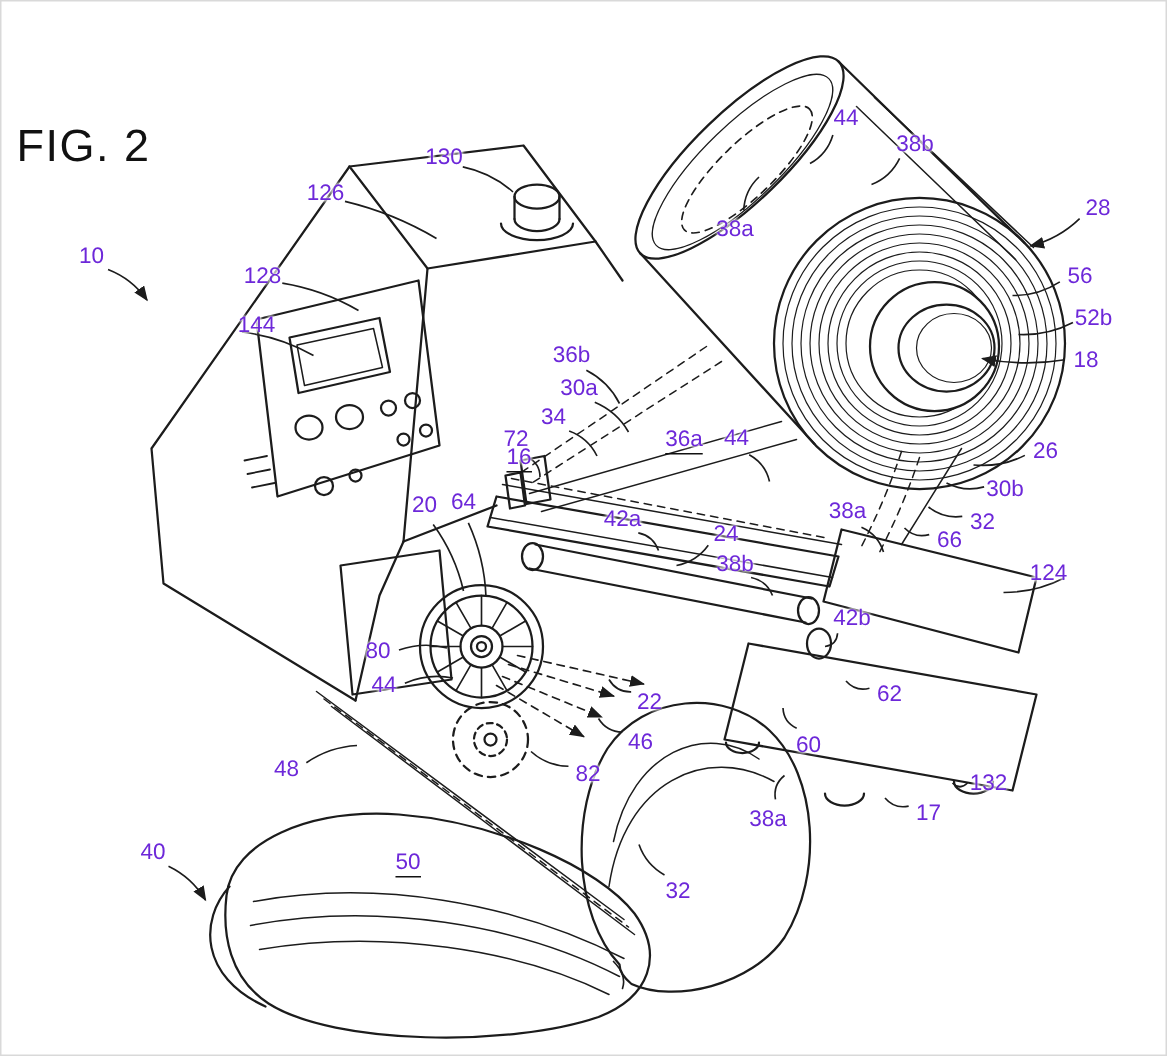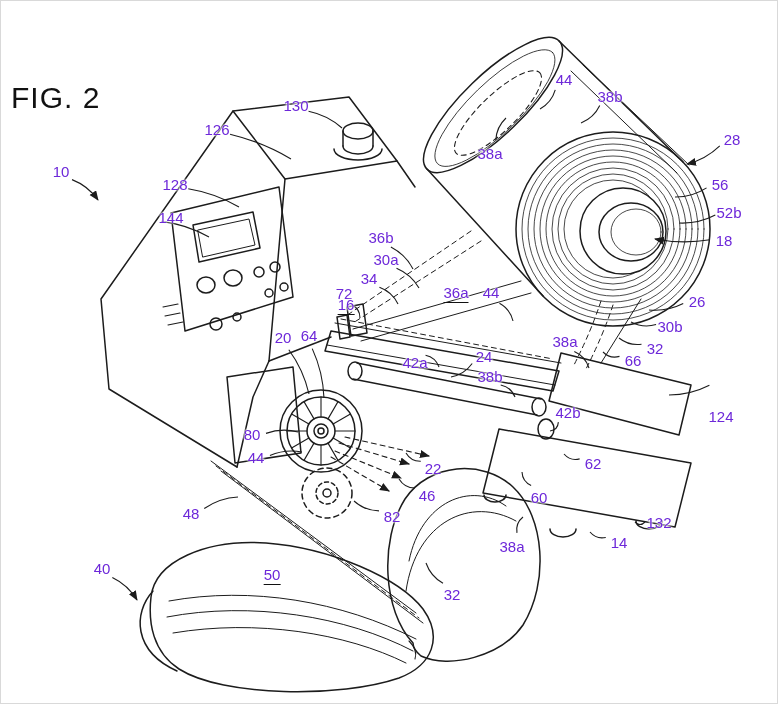--- a/index.html
+++ b/index.html
@@ -229,44 +229,44 @@
       <div class="ref-label" style="left: 609px; top: 95px;">38b</div>
       <div class="ref-label" style="left: 731px; top: 138px;">28</div>
       <div class="ref-label" style="left: 489px; top: 152px;">38a</div>
       <div class="ref-label" style="left: 719px; top: 183px; text-align: right;">56</div>
       <div class="ref-label" style="left: 728px; top: 211px;">52b</div>
       <div class="ref-label" style="left: 723px; top: 239px;">18</div>
       <div class="ref-label" style="left: 696px; top: 300px;">26</div>
       <div class="ref-label" style="left: 669px; top: 325px;">30b</div>
       <div class="ref-label" style="left: 654px; top: 347px;">32</div>
       <div class="ref-label" style="left: 632px; top: 359px;">66</div>
-      <div class="ref-label" style="left: 720px; top: 381px; margin-top: 34px;">124</div>
+      <div class="ref-label" style="left: 698px; top: 381px;">124</div>
       <div class="ref-label" style="left: 380px; top: 236px;">36b</div>
       <div class="ref-label" style="left: 385px; top: 258px;">30a</div>
       <div class="ref-label" style="left: 368px; top: 277px;">34</div>
       <div class="ref-label" style="left: 343px; top: 292px;">72</div>
       <div class="ref-label underline" style="left: 309px; top: 305px; margin-left: 36px;">16</div>
       <div class="ref-label" style="left: 282px; top: 336px; text-align: center;">20</div>
       <div class="ref-label" style="left: 308px; top: 334px;">64</div>
-      <div class="ref-label" style="left: 414px; top: 361px;">42a</div>
+      <div class="ref-label" style="left: 414px; top: 345px;">42a</div>
       <div class="ref-label underline" style="left: 455px; top: 293px;">36a</div>
       <div class="ref-label" style="left: 490px; top: 291px;">44</div>
       <div class="ref-label" style="left: 483px; top: 355px;">24</div>
       <div class="ref-label" style="left: 564px; top: 340px;">38a</div>
       <div class="ref-label" style="left: 489px; top: 375px;">38b</div>
       <div class="ref-label" style="left: 567px; top: 411px;">42b</div>
       <div class="ref-label" style="left: 251px; top: 433px;">80</div>
       <div class="ref-label" style="left: 255px; top: 456px;">44</div>
       <div class="ref-label" style="left: 432px; top: 467px;">22</div>
       <div class="ref-label" style="left: 592px; top: 462px;">62</div>
       <div class="ref-label" style="left: 426px; top: 494px;">46</div>
       <div class="ref-label" style="left: 538px; top: 496px;">60</div>
       <div class="ref-label" style="left: 190px; top: 512px;">48</div>
       <div class="ref-label" style="left: 391px; top: 515px;">82</div>
       <div class="ref-label" style="left: 511px; top: 545px;">38a</div>
       <div class="ref-label" style="left: 658px; top: 521px;">132</div>
-      <div class="ref-label" style="left: 618px; top: 541px;">14</div>
+      <div class="ref-label" style="left: 618px; top: 541px;">17</div>
       <div class="ref-label" style="left: 101px; top: 567px;">40</div>
       <div class="ref-label underline" style="left: 271px; top: 575px;">50</div>
       <div class="ref-label" style="left: 451px; top: 593px;">32</div>
     </div>
 
 </div>
 
 </body></html>

